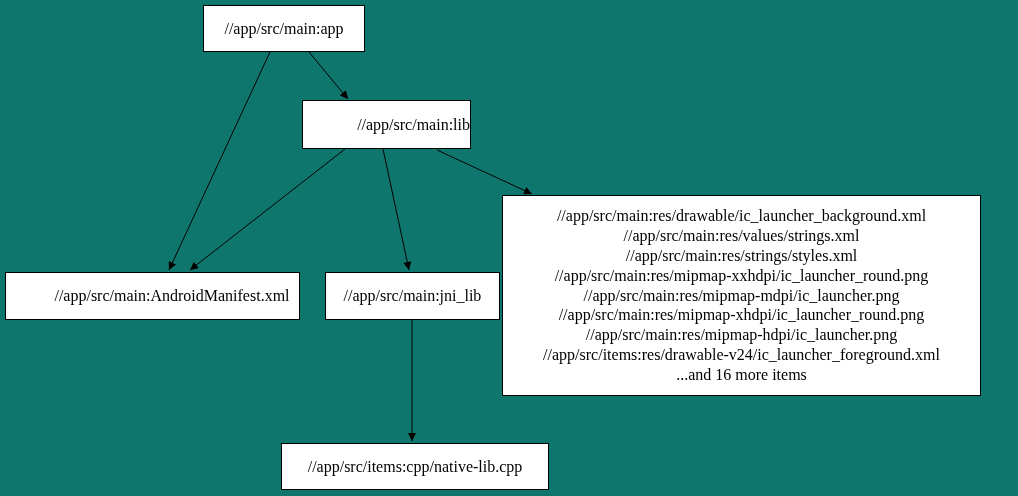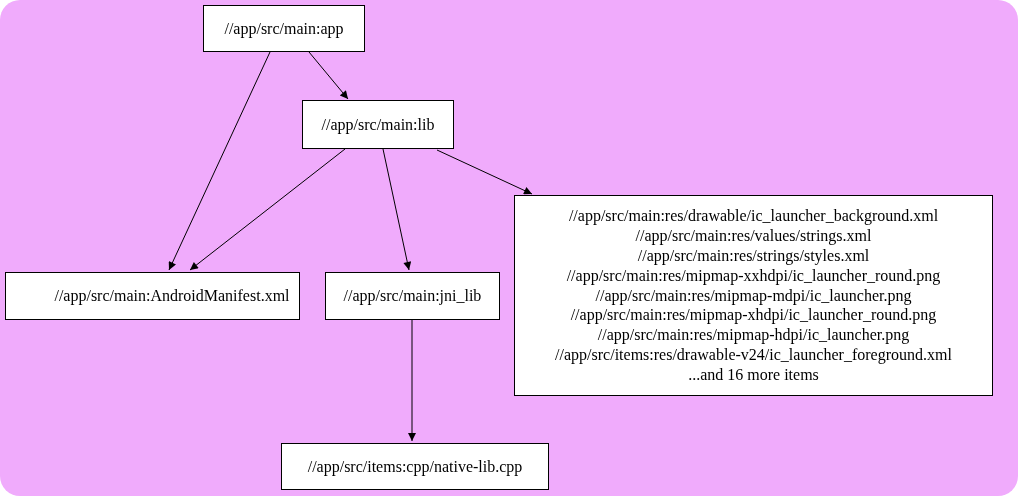--- a/index.html
+++ b/index.html
@@ -4,25 +4,24 @@
 <style>
   html, body {
     margin: 0;
     padding: 0;
     background: #ffffff;
   }
   #canvas {
     position: relative;
     width: 1018px;
     height: 496px;
-    background: #f0abfc;
+    background: #0f766e;
     font-family: "Liberation Serif", "DejaVu Serif", serif;
     color: #000000;
     overflow: hidden;
-    border-radius: 20px;
   }
   #edge-layer {
     position: absolute;
     left: 0;
     top: 0;
     width: 1018px;
     height: 496px;
   }
   .node {
     position: absolute;
@@ -35,24 +34,24 @@
     text-align: center;
     font-size: 16px;
     line-height: 20px;
     white-space: nowrap;
   }
   .node.multiline {
     flex-direction: column;
     justify-content: center;
   }
   .node-app      { left: 203px; top: 5px;   width: 162px; height: 47px; }
-  .node-lib      { left: 302px; top: 100px; width: 152px; height: 49px; }
+  .node-lib      { left: 302px; top: 100px; width: 169px; height: 49px; justify-content: flex-end; }
   .node-manifest { left: 5px;   top: 272px; width: 295px; height: 48px; padding-left: 39px; }
   .node-jni-lib  { left: 325px; top: 272px; width: 175px; height: 48px; }
-  .node-res      { left: 514px; top: 195px; width: 479px; height: 201px; }
+  .node-res      { left: 502px; top: 195px; width: 479px; height: 201px; }
   .node-native   { left: 281px; top: 443px; width: 268px; height: 47px; }
   .res-line {
     display: block;
     line-height: 19.8px;
   }
 </style>
 </head>
 <body>
 
 <div id="canvas">

